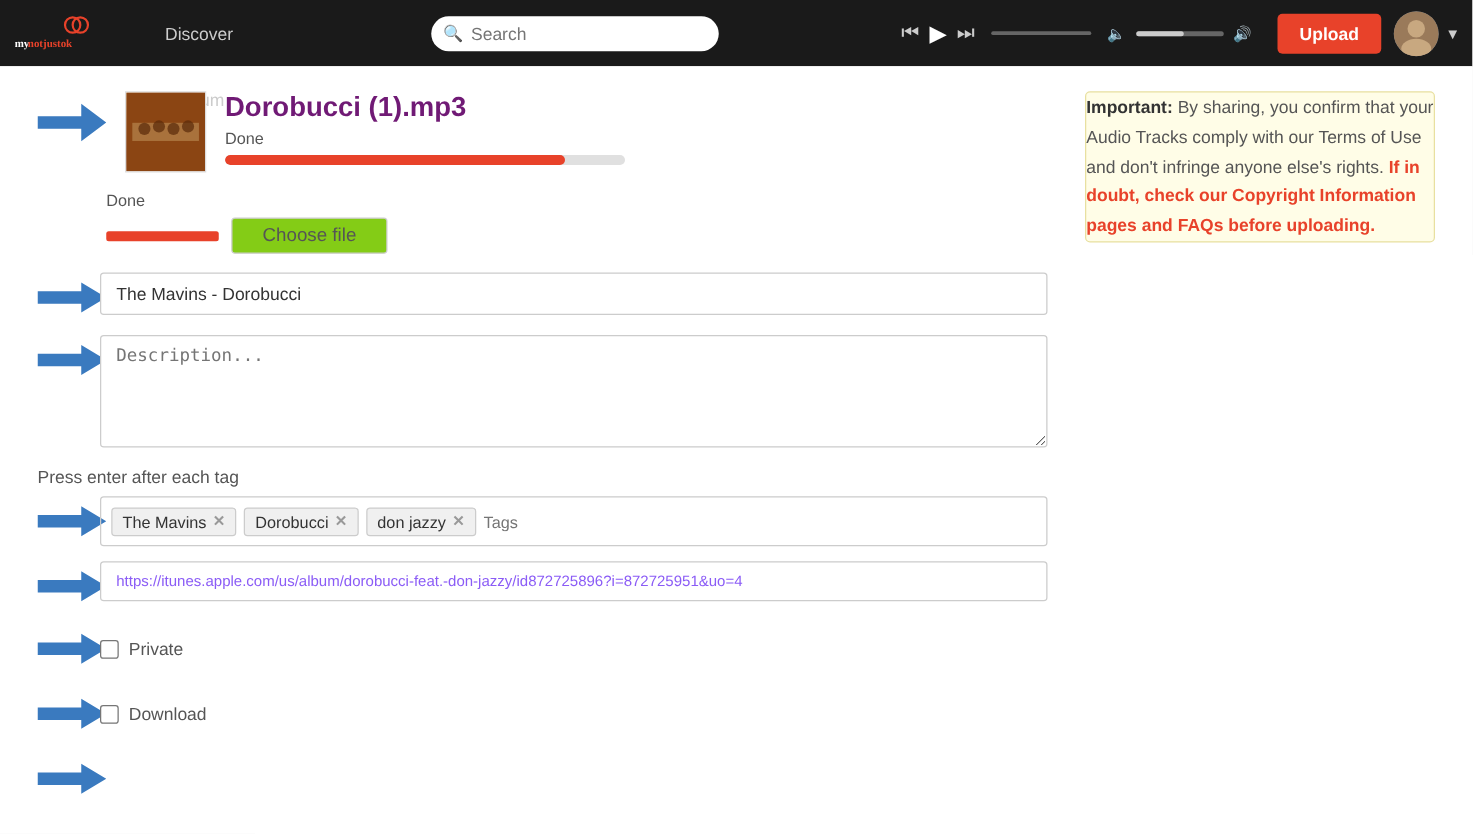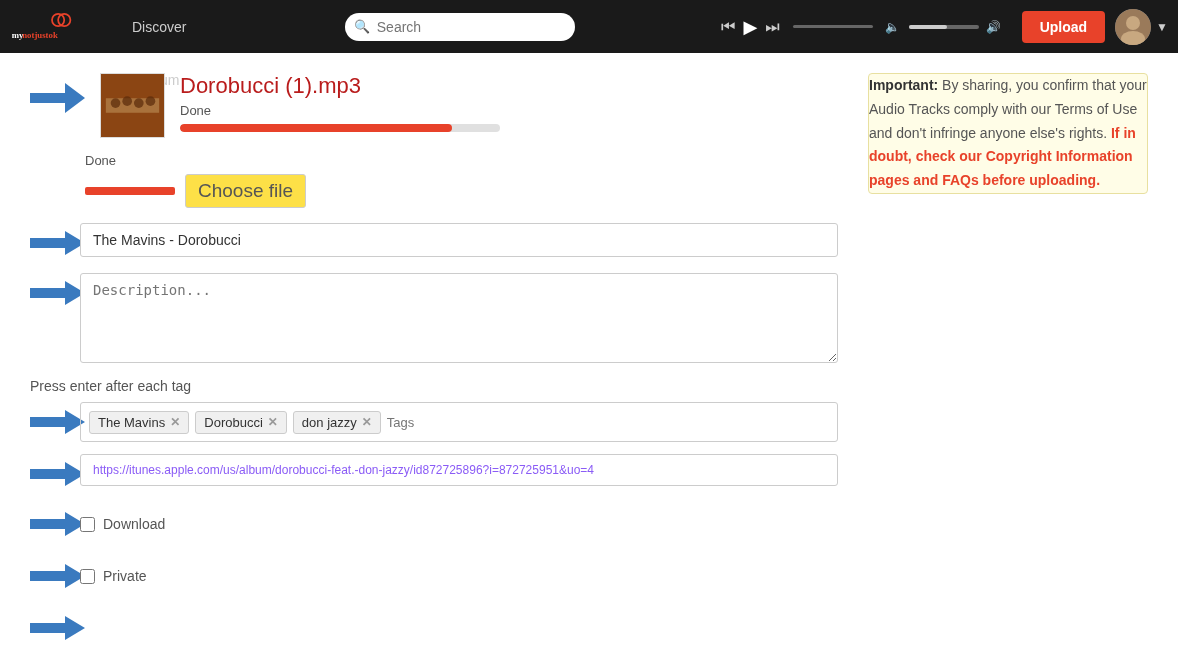--- a/index.html
+++ b/index.html
@@ -120,45 +120,45 @@
     }
     .thumb-img {
       width: 100%;
       height: 100%;
       background: linear-gradient(135deg, #c0874a 0%, #7a3b1e 40%, #d4956b 60%, #a05030 100%);
       display: flex;
       align-items: center;
       justify-content: center;
     }
     .file-details { flex: 1; }
-    .file-title { color: #b91c1c; font-size: 22px; font-weight: normal; margin-bottom: 4px; }
+    .file-title { color: #701a75; font-size: 22px; font-weight: bold; margin-bottom: 4px; }
     .done-label { color: #555; font-size: 13px; margin-bottom: 6px; }
     .progress-bar-container {
       width: 320px;
       height: 8px;
       background: #e0e0e0;
       border-radius: 4px;
       overflow: hidden;
     }
     .progress-bar-fill {
       height: 100%;
       background: #e8422a;
       border-radius: 4px;
       width: 85%;
     }
 
     
     .choose-file-section { margin-bottom: 15px; }
     .choose-label { font-size: 13px; color: #555; margin-bottom: 6px; }
     .choose-file-btn {
-      background: #fde047;
+      background: #84cc16;
       border: 1px solid #ccc;
       color: #555;
-      padding: 5px 12px;
-      font-size: 19px;
+      padding: 5px 24px;
+      font-size: 15px;
       cursor: pointer;
       border-radius: 3px;
     }
 
     
     .arrow-row { display: flex; align-items: center; margin-bottom: 10px; }
 
     
     .title-input {
       width: 100%;
@@ -420,35 +420,35 @@
 
       <div class="section-with-arrow">
         <div class="blue-arrow">
           <svg viewBox="0 0 55 30" width="55" height="30">
             <polygon points="0,10 35,10 35,3 55,15 35,27 35,20 0,20" fill="#3a7abf"></polygon>
           </svg>
         </div>
         <div class="section-content">
           <div class="checkbox-row">
             <input type="checkbox" style="">
-            <label class="checkbox-label">Download</label>
+            <label class="checkbox-label">Private</label>
           </div>
         </div>
       </div>
 
       <div class="section-with-arrow">
         <div class="blue-arrow">
           <svg viewBox="0 0 55 30" width="55" height="30">
             <polygon points="0,10 35,10 35,3 55,15 35,27 35,20 0,20" fill="#3a7abf"></polygon>
           </svg>
         </div>
         <div class="section-content">
           <div class="checkbox-row">
             <input type="checkbox" style="">
-            <label class="checkbox-label">Private</label>
+            <label class="checkbox-label">Download</label>
           </div>
         </div>
       </div>
 
       <div style="display:flex; justify-content:space-between; align-items:flex-end; margin-top:10px;">
         <div class="section-with-arrow" style="margin-bottom:0;">
           <div class="blue-arrow">
             <svg viewBox="0 0 55 30" width="55" height="30">
               <polygon points="0,10 35,10 35,3 55,15 35,27 35,20 0,20" fill="#3a7abf"></polygon>
             </svg>

